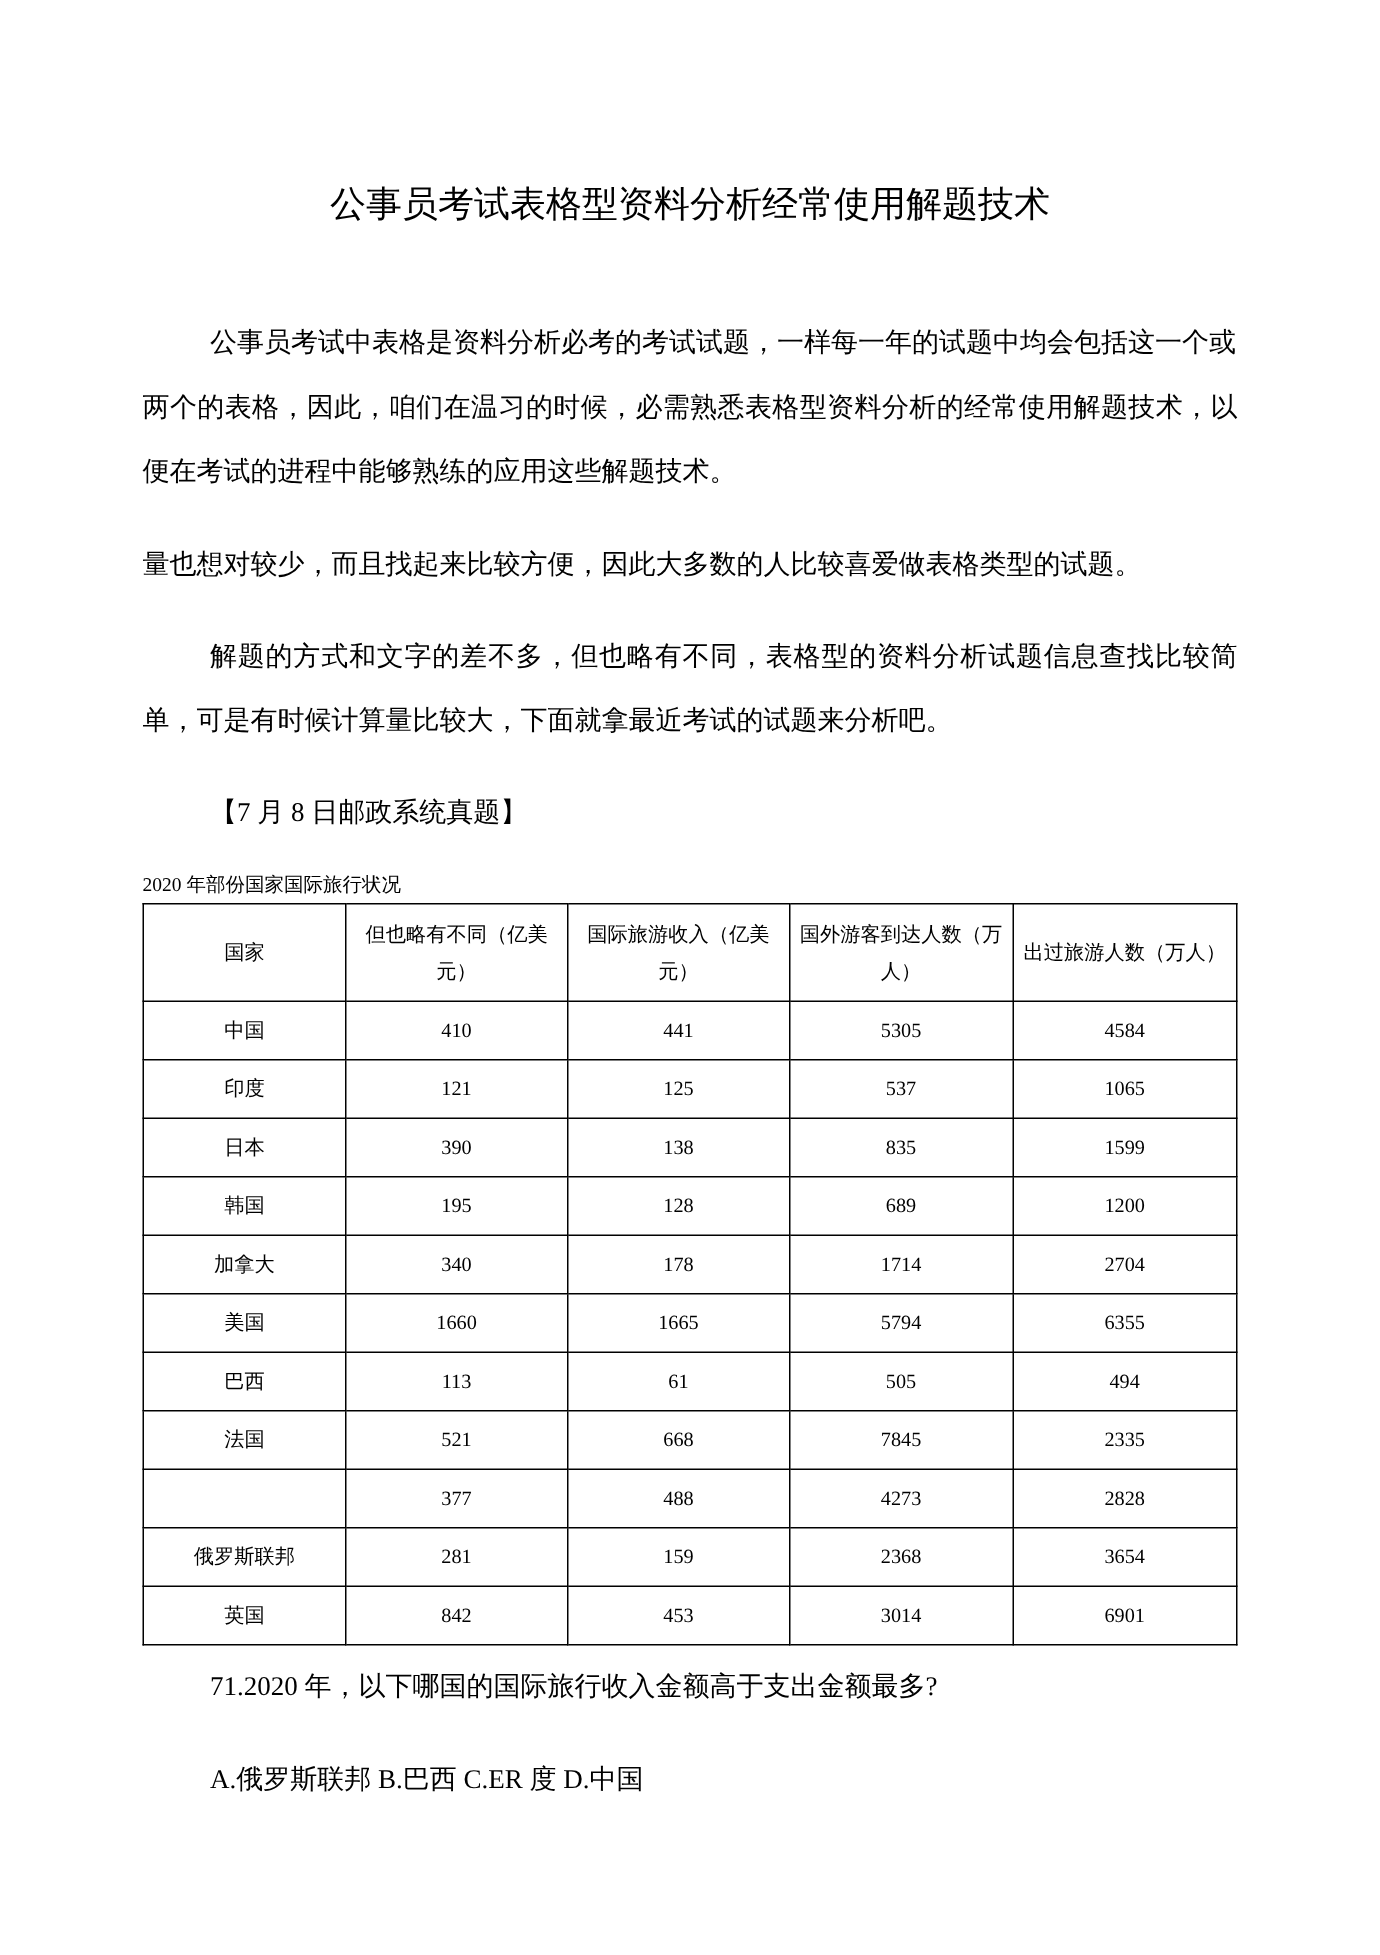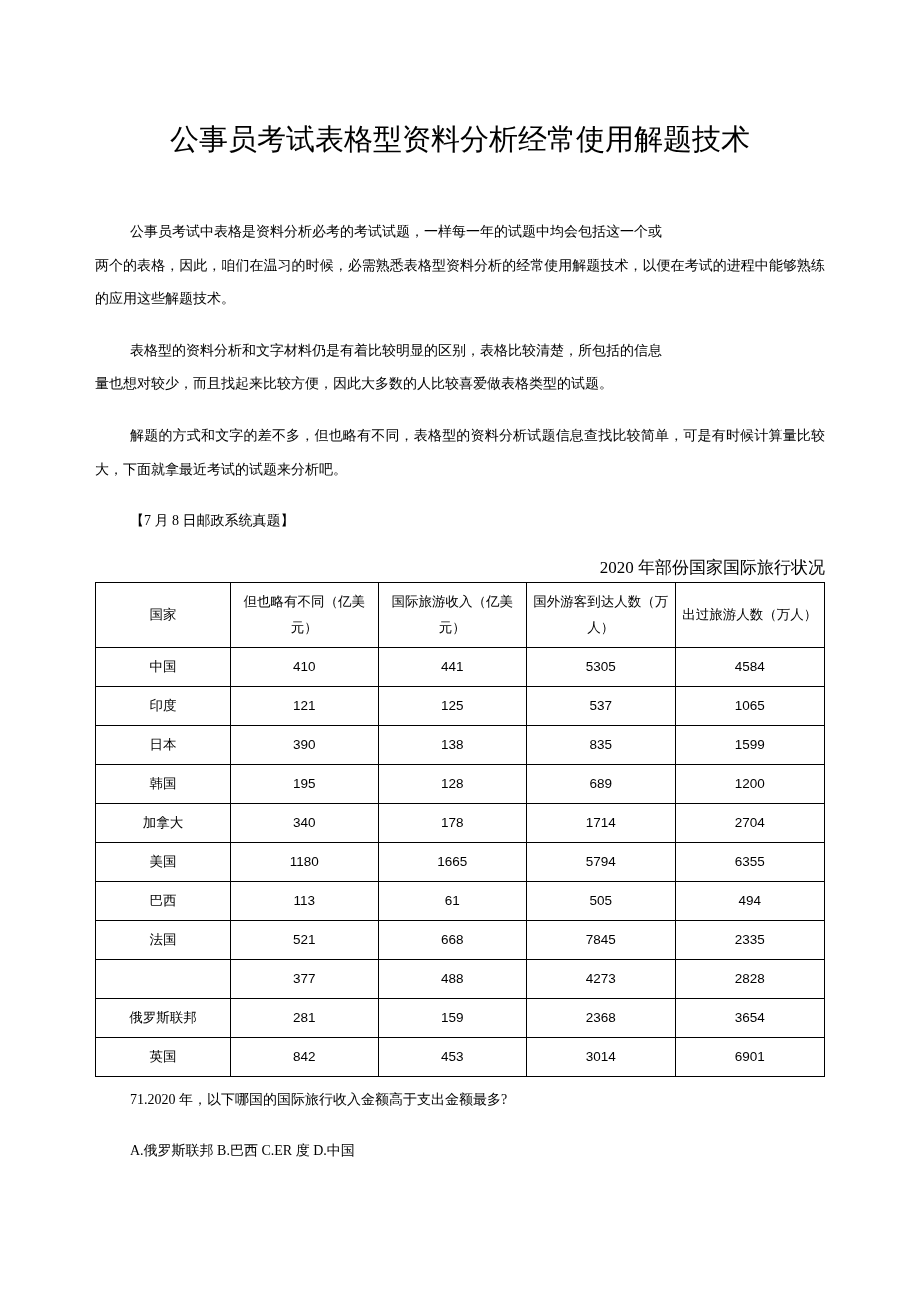--- a/index.html
+++ b/index.html
@@ -9,41 +9,41 @@
     font-family: "SimSun", "宋体", serif;
     color: #000;
   }
   .page {
     width: 920px;
     margin: 0 auto;
     padding: 120px 95px 60px 95px;
     box-sizing: border-box;
   }
   h1 {
-    font-size: 29px;
+    font-size: 24px;
     font-weight: normal;
     text-align: center;
     margin: 0 0 55px 0;
     font-family: "SimSun", "宋体", serif;
   }
   p {
-    font-size: 14px;
+    font-size: 18px;
     line-height: 2.4;
     margin: 0;
     text-align: justify;
   }
   .para-block {
     margin-bottom: 18px;
   }
   .indent {
     text-indent: 2.5em;
   }
   .table-title {
-    text-align: right;
-    font-size: 17px;
+    text-align: left;
+    font-size: 13px;
     margin: 12px 0 3px 0;
   }
   table {
     border-collapse: collapse;
     width: 100%;
     margin: 0;
   }
   th, td {
     border: 1px solid #000;
     font-size: 13.5px;
@@ -56,40 +56,39 @@
     height: 64px;
     line-height: 1.9;
   }
   td.data-cell {
     height: 38px;
   }
   td.country-col {
     font-family: Liberation Mono, monospace;
   }
   td.num-col {
-    font-family: Liberation Sans, sans-serif;
+    font-family: Liberation Serif, serif;
   }
   .after-table {
     margin-top: 6px;
   }
 </style>
 </head>
 <body>
 
 <div class="page">
 
   <h1>公事员考试表格型资料分析经常使用解题技术</h1>
 
   <div class="para-block">
     <p class="indent">公事员考试中表格是资料分析必考的考试试题，一样每一年的试题中均会包括这一个或</p>
     <p>两个的表格，因此，咱们在温习的时候，必需熟悉表格型资料分析的经常使用解题技术，以便在考试的进程中能够熟练的应用这些解题技术。</p>
   </div>
 
   <div class="para-block">
-    <p class="indent">表格型的资料分析和文字材料仍是有着比较明显的区别，表格比较清楚，所包括的信息</p>
     <p>量也想对较少，而且找起来比较方便，因此大多数的人比较喜爱做表格类型的试题。</p>
   </div>
 
   <div class="para-block">
     <p class="indent">解题的方式和文字的差不多，但也略有不同，表格型的资料分析试题信息查找比较简单，可是有时候计算量比较大，下面就拿最近考试的试题来分析吧。</p>
   </div>
 
   <div class="para-block">
     <p class="indent">【7 月 8 日邮政系统真题】</p>
   </div>
@@ -144,21 +143,21 @@
         </tr>
       <tr>
           <td class="data-cell country-col">加拿大</td>
           <td class="data-cell num-col">340</td>
           <td class="data-cell num-col">178</td>
           <td class="data-cell num-col">1714</td>
           <td class="data-cell num-col">2704</td>
         </tr>
       <tr>
           <td class="data-cell country-col">美国</td>
-          <td class="data-cell num-col">1180</td>
+          <td class="data-cell num-col">1660</td>
           <td class="data-cell num-col">1665</td>
           <td class="data-cell num-col">5794</td>
           <td class="data-cell num-col">6355</td>
         </tr>
       <tr>
           <td class="data-cell country-col">巴西</td>
           <td class="data-cell num-col">113</td>
           <td class="data-cell num-col">61</td>
           <td class="data-cell num-col">505</td>
           <td class="data-cell num-col">494</td>

